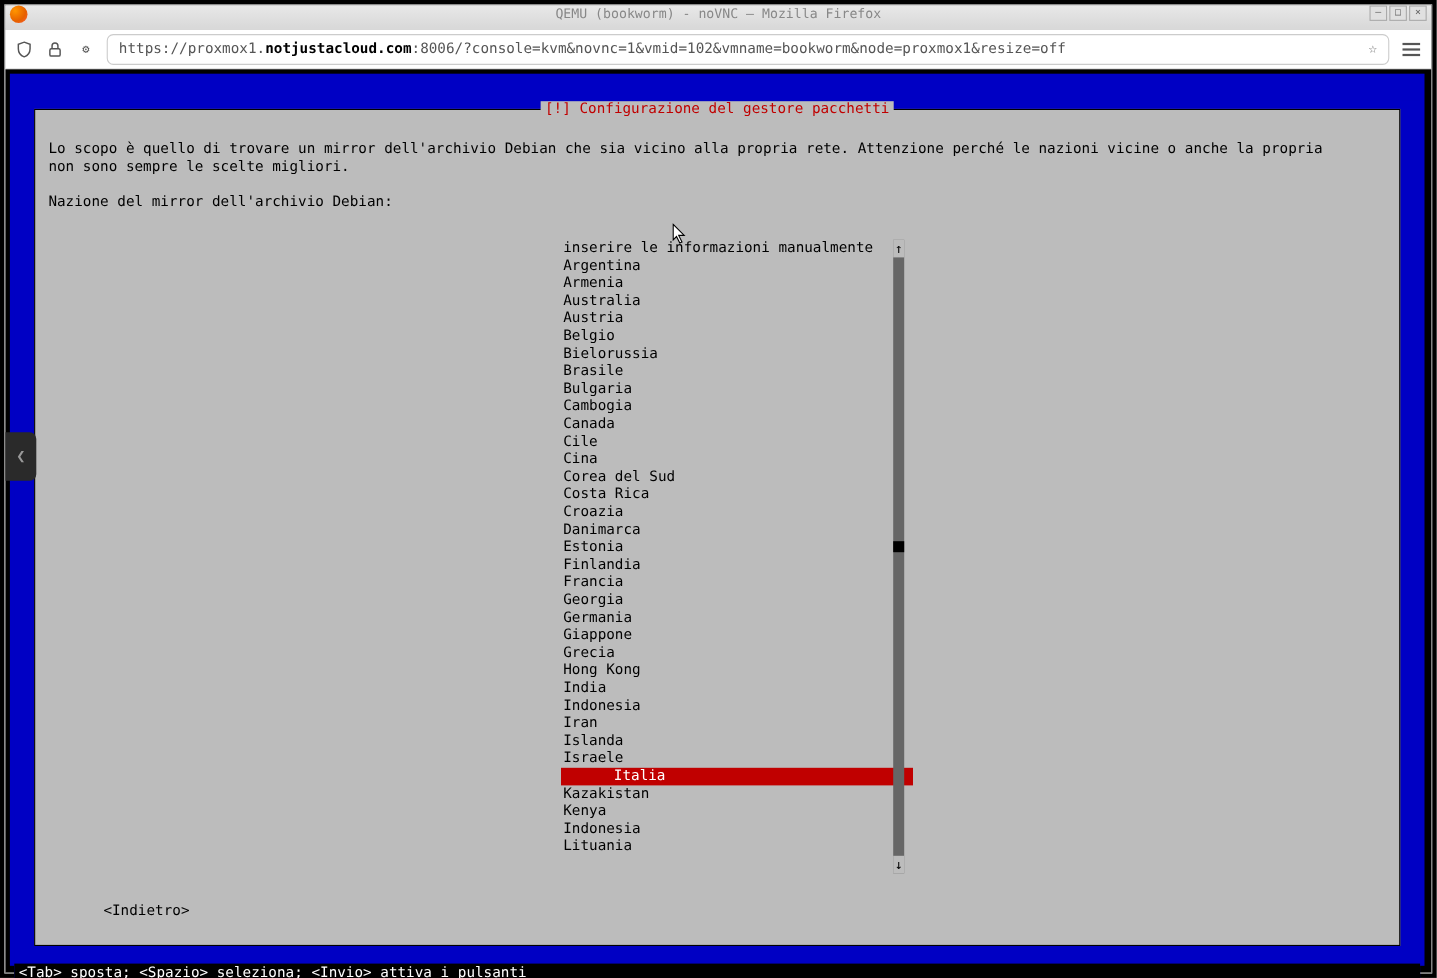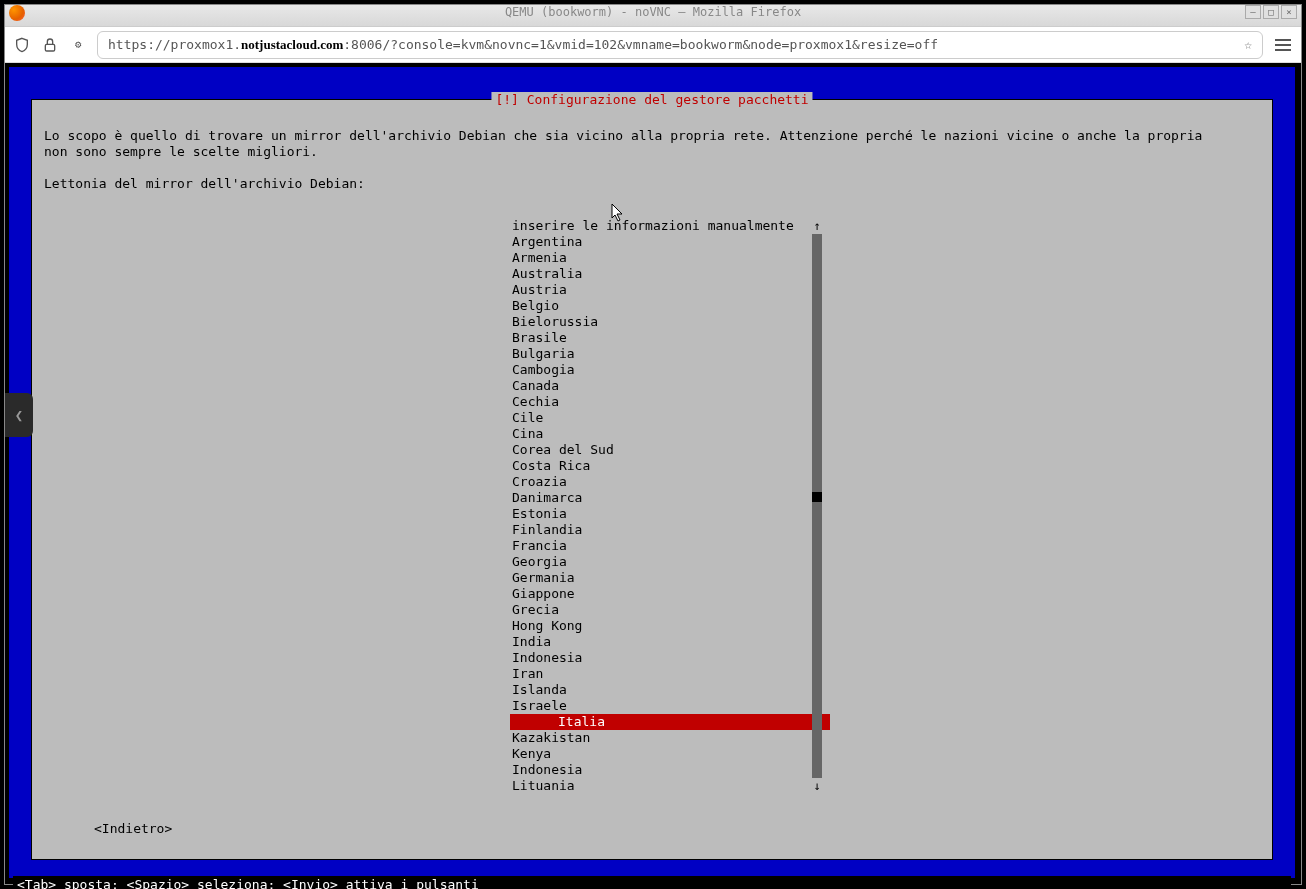--- a/index.html
+++ b/index.html
@@ -86,21 +86,21 @@
     height: 28px;
     display: flex;
     align-items: center;
     padding: 0 10px;
     gap: 10px;
     font-size: 13px;
     color: #555;
     background: #fff;
   }
   .url-text { flex: 1; white-space: nowrap; overflow: hidden; }
-  .url-text .bold { color: #000; font-weight: 600; font-family: Liberation Serif, serif; }
+  .url-text .bold { color: #000; font-weight: 600; }
   .burger {
     width: 20px;
     height: 20px;
     display: flex;
     flex-direction: column;
     justify-content: center;
     gap: 3px;
     padding: 2px;
   }
   .burger div { height: 2px; background: #555; }
@@ -289,37 +289,36 @@
     <div class="vnc-tab">❮</div>
 
     <div class="blue-frame">
       <div class="blue-inner">
         <div class="gray-panel">
           <div class="panel-title">[!] Configurazione del gestore pacchetti</div>
           <div class="panel-body">
             <div class="panel-desc">Lo scopo è quello di trovare un mirror dell'archivio Debian che sia vicino alla propria rete. Attenzione perché le nazioni vicine o anche la propria
 non sono sempre le scelte migliori.</div>
             <div style="height:16px;"></div>
-            <div>Lettonia del mirror dell'archivio Debian:</div>
+            <div>Nazione del mirror dell'archivio Debian:</div>
           </div>
 
           <div class="list-area">
             <div class="list-items" id="list-items">
                 <div class="list-item">inserire le informazioni manualmente</div>
                 <div class="list-item">Argentina</div>
                 <div class="list-item">Armenia</div>
                 <div class="list-item">Australia</div>
                 <div class="list-item">Austria</div>
                 <div class="list-item">Belgio</div>
                 <div class="list-item">Bielorussia</div>
                 <div class="list-item">Brasile</div>
                 <div class="list-item">Bulgaria</div>
                 <div class="list-item">Cambogia</div>
                 <div class="list-item">Canada</div>
-                <div class="list-item">Cechia</div>
                 <div class="list-item">Cile</div>
                 <div class="list-item">Cina</div>
                 <div class="list-item">Corea del Sud</div>
                 <div class="list-item">Costa Rica</div>
                 <div class="list-item">Croazia</div>
                 <div class="list-item">Danimarca</div>
                 <div class="list-item">Estonia</div>
                 <div class="list-item">Finlandia</div>
                 <div class="list-item">Francia</div>
                 <div class="list-item">Georgia</div>

